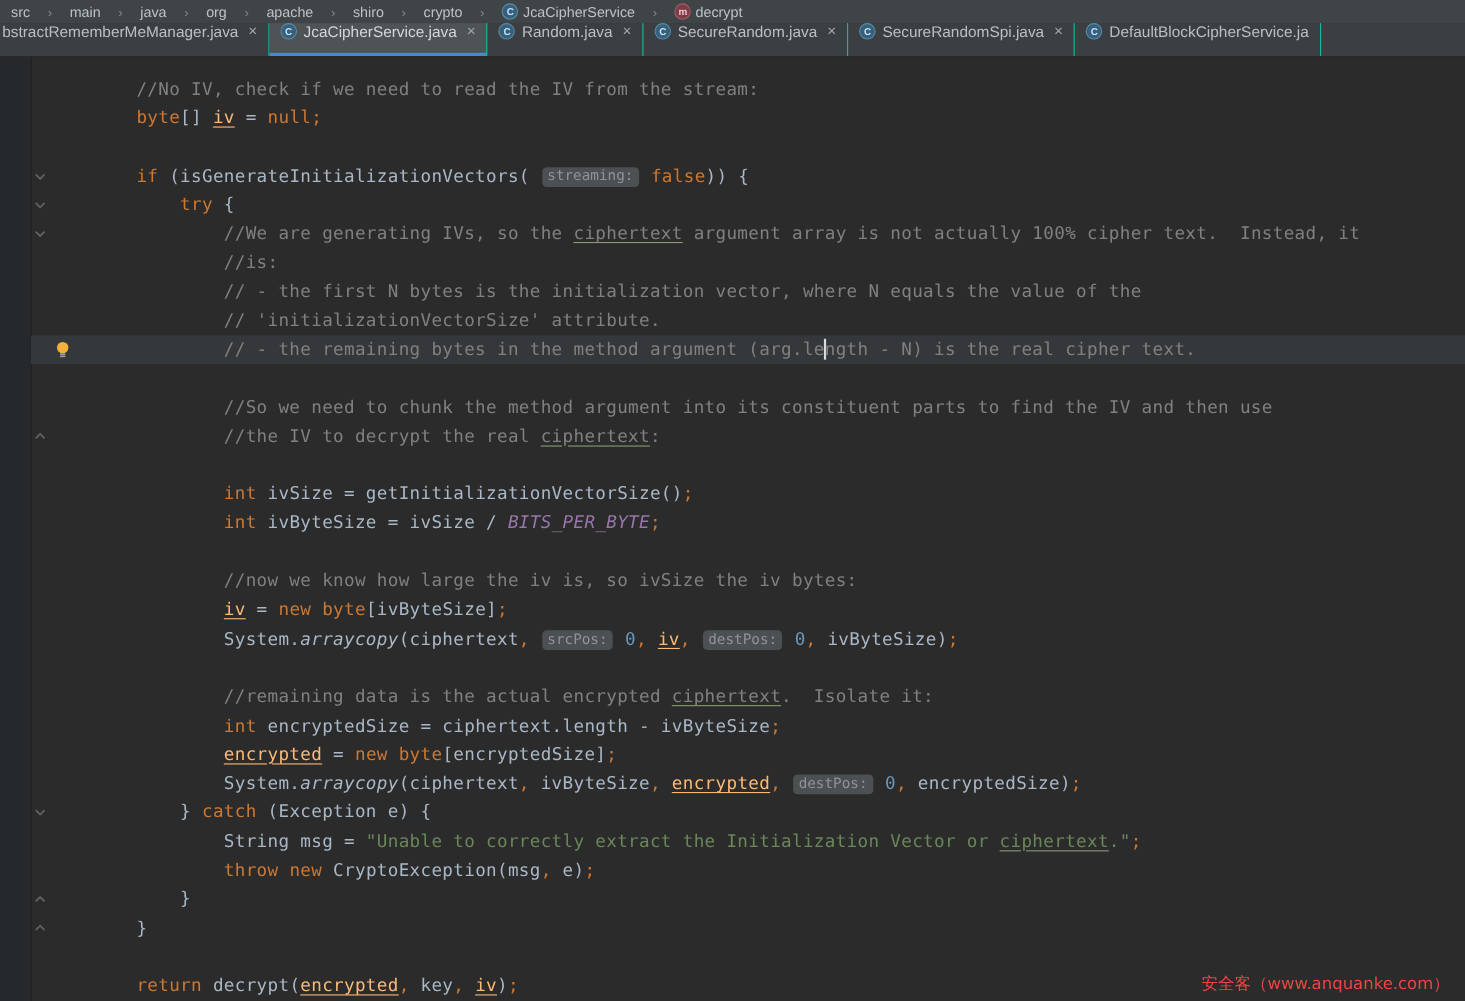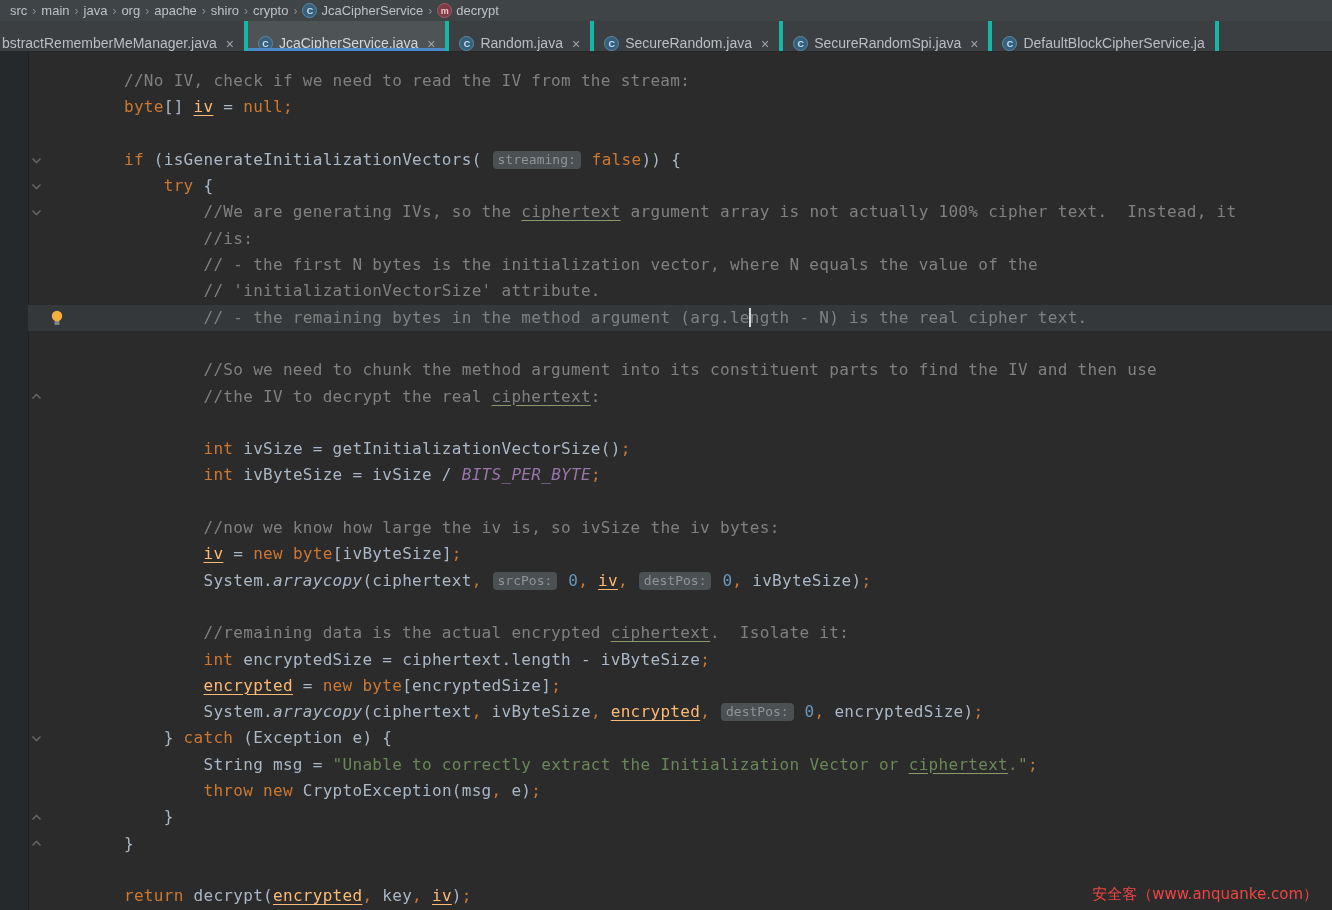--- a/index.html
+++ b/index.html
@@ -1,25 +1,25 @@
 <!DOCTYPE html>
 <html><head>
 <meta charset="utf-8">
 <style>
   html,body{margin:0;padding:0;background:#2b2b2b;}
   .app{position:relative;width:1332px;height:910px;overflow:hidden;background:#2b2b2b;font-family:"Liberation Sans",sans-serif;}
 
   
-  .breadcrumb-bar{height:21px;background:#3f4446;display:flex;align-items:center;padding-left:10px;font-size:13px;color:#bcc2c8;white-space:nowrap;overflow:hidden;}
+  .breadcrumb-bar{height:21px;background:#3f4446;display:flex;align-items:center;padding-left:10px;font-size:13px;color:#bcc2c8;white-space:nowrap;overflow:hidden;gap:11px;}
   .bc-item{display:inline-flex;align-items:center;gap:4px;cursor:pointer;}
   .bc-sep{color:#868b8f;margin:0 5px;font-size:12px;}
 
   
   .tab-bar{height:30px;background:#3c3f41;display:flex;align-items:stretch;border-bottom:1px solid #262829;white-space:nowrap;overflow:hidden;}
-  .tab{display:flex;align-items:flex-end;gap:6px;padding:0 10px;font-size:14px;color:#bbbfc4;border-right:4px solid #14b8a6;position:relative;cursor:pointer;flex:none;}
+  .tab{display:flex;align-items:flex-start;gap:6px;padding:0 10px;font-size:14px;color:#bbbfc4;border-right:1px solid #14b8a6;position:relative;cursor:pointer;flex:none;}
   .tab.active{background:#4e5356;color:#d2d7dc;}
   .tab.active::after{content:"";position:absolute;left:0;right:0;bottom:0;height:3px;background:#4a88c7;}
   .tab-close{color:#9fa6ad;font-size:14px;margin-left:3px;line-height:1;}
 
   .mini-icon{width:15px;height:15px;border-radius:50%;display:inline-flex;align-items:center;justify-content:center;font-family:"Liberation Sans",sans-serif;font-weight:bold;font-size:9px;flex:none;box-sizing:border-box;}
   .mini-icon.class{background:#36607c;color:#c2e1f5;border:1px solid #5b8aa6;}
   .mini-icon.method{background:#7d3d47;color:#f0c7cd;border:1px solid #a05b66;}
 
   
   .editor{position:absolute;top:52px;left:0;right:0;bottom:0;background:#2b2b2b;overflow:hidden;}

